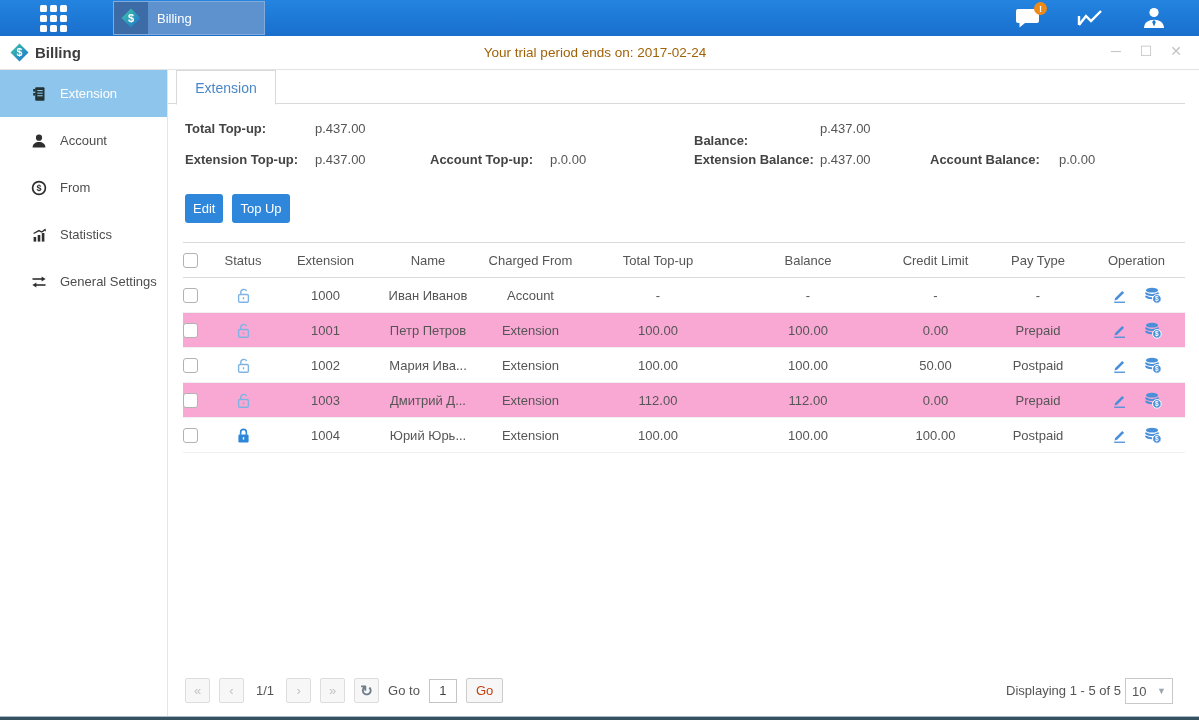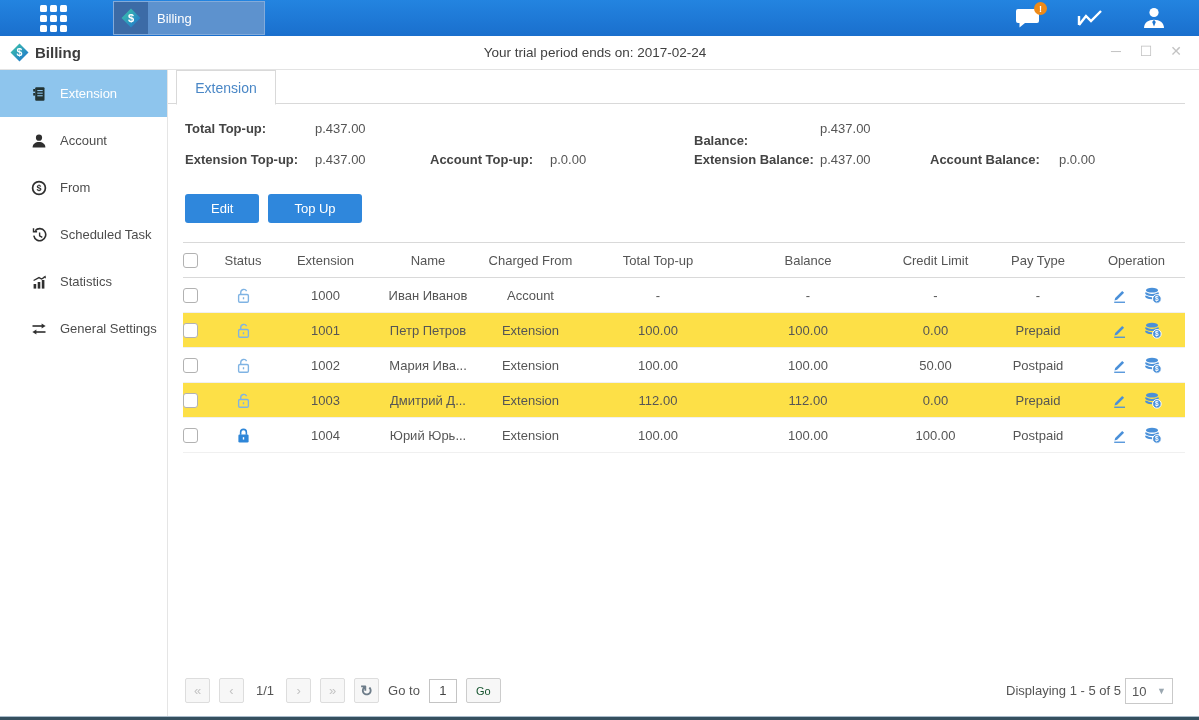--- a/index.html
+++ b/index.html
@@ -19,21 +19,21 @@
   .app-tab .label { color:#fff; font-size:13px; margin-left:9px; }
   .top-icons { position:absolute; right:30px; top:0; height:36px; display:flex; align-items:center; gap:33px; }
   .top-icon { position:relative; width:30px; height:28px; display:flex; align-items:center; justify-content:center; cursor:pointer; }
   .badge { position:absolute; right:-4px; top:-2px; width:13px; height:13px; background:#ee8a18; border-radius:50%;
     color:#fff; font-size:9px; font-weight:bold; display:flex; align-items:center; justify-content:center; }
 
   
   .titlebar { position:absolute; left:0; top:36px; width:1199px; height:34px; background:#fff; border-bottom:1px solid #e3e3e3; }
   .win-title { position:absolute; left:10px; top:7px; display:flex; align-items:center; gap:6px; }
   .win-title .t { font-size:15px; font-weight:bold; color:#3d3d3d; }
-  .trial { position:absolute; left:50%; transform:translateX(-52%); top:9px; font-size:13.5px; color:#404040; }
+  .trial { position:absolute; left:50%; transform:translateX(-52%); top:9px; font-size:13.5px; color:#a16207; }
   .win-ctrls { position:absolute; right:14px; top:6px; display:flex; gap:12px; }
   .win-ctrl { width:18px; height:18px; color:#c3c3c3; font-size:14px; display:flex; align-items:center; justify-content:center; cursor:pointer; }
 
   
   .sidebar { position:absolute; left:0; top:70px; width:168px; height:646px; background:#fff; border-right:1px solid #e5e5e5; }
   .side-item { height:47px; display:flex; align-items:center; padding-left:31px; gap:13px; font-size:13px; color:#4d4d4d; cursor:pointer; }
   .side-item.active { background:#8ec5ed; color:#fff; }
   .side-item svg { flex:0 0 auto; }
 
   
@@ -42,43 +42,43 @@
   .tab-active { position:absolute; left:8px; top:0; width:100px; height:35px; background:#fff;
     border:1px solid #d9d9d9; border-bottom:1px solid #fff; display:flex; align-items:center; justify-content:center;
     font-size:14px; color:#4a87c6; cursor:pointer; }
 
   .summary { position:absolute; left:0; top:34px; width:1031px; height:110px; font-size:13px; }
   .summary .lbl { position:absolute; font-weight:bold; color:#444; }
   .summary .val { position:absolute; color:#555; }
 
   .btn-row { position:absolute; left:17px; top:124px; display:flex; gap:9px; }
   .btn-blue { background:#2f87dc; color:#fff; border:none; font-size:13px; font-family:"Liberation Sans",sans-serif;
-    height:29px; padding:0 26px; border-radius:3px; cursor:pointer; }
+    height:29px; padding:0 8px; border-radius:3px; cursor:pointer; }
 
   
   table.grid { position:absolute; left:15px; top:172px; width:1002px; border-collapse:collapse; table-layout:fixed; font-size:13px; color:#555; }
   table.grid th { font-weight:normal; color:#555; height:35px; border-top:1px solid #d9d9d9; border-bottom:1px solid #d9d9d9; background:#fff; text-align:center; }
   table.grid td { height:35px; text-align:center; border-bottom:1px solid #f0f0f0; }
-  table.grid tr.alt td { background:#fde047; }
+  table.grid tr.alt td { background:#f9a8d4; }
   .cb { display:inline-block; width:15px; height:15px; border:1px solid #b2b2b2; border-radius:3px; background:#fff; cursor:pointer; vertical-align:middle; }
   .lock { display:inline-flex; vertical-align:middle; }
   .lock svg { display:none; }
   .lock.unlocked svg.svg-unlock { display:block; }
   .lock.locked  svg.svg-lock   { display:block; }
   .ops { display:flex; align-items:center; justify-content:center; gap:16px; }
   .op-btn { cursor:pointer; display:flex; }
 
   
   .pager { position:absolute; left:17px; bottom:13px; display:flex; align-items:center; gap:9px; font-size:13px; color:#555; }
   .pg-btn { width:25px; height:25px; background:#f7f7f7; border:1px solid #ddd; border-radius:2px;
     display:flex; align-items:center; justify-content:center; color:#c3c3c3; font-size:13px; cursor:pointer; }
   .pg-btn.refresh { color:#6e7d8a; font-size:15px; font-weight:bold; }
   .pg-info { padding:0 3px; }
   .goto-input { width:28px; height:24px; border:1px solid #c4c4c4; text-align:center; font-size:13px; color:#444; font-family:"Liberation Sans",sans-serif; }
-  .go-btn { height:25px; padding:0 9px; background:#f7f7f7; border:1px solid #ccc; border-radius:2px; font-size:11px; color:#14532d; cursor:pointer; font-family:"Liberation Sans",sans-serif; }
+  .go-btn { height:25px; padding:0 9px; background:#f7f7f7; border:1px solid #ccc; border-radius:2px; font-size:13px; color:#c2410c; cursor:pointer; font-family:"Liberation Sans",sans-serif; }
   .display-info { position:absolute; right:78px; bottom:18px; font-size:13px; color:#555;text-align:center; }
   .page-size { position:absolute; right:26px; bottom:12px; width:48px; height:26px; border:1px solid #c9c9c9; background:#fff;
     display:flex; align-items:center; justify-content:space-between; padding:0 6px; font-size:13px; color:#555; cursor:pointer; }
   .page-size .arrow { color:#9aa7b0; font-size:9px; }
 
   .bottom-strip { position:absolute; left:0; bottom:0; width:1199px; height:4px; background:#35505f; border-top:1px solid #aabccb; }
 </style>
 </head>
 <body>
 
@@ -176,28 +176,20 @@
         <path d="M1.6 14.6c0-3.6 2.9-5.5 6.4-5.5s6.4 1.9 6.4 5.5z" fill="#2f2f2f"></path>
       </svg>
       <span>Account</span>
     </div>
     <div class="side-item">
       <svg width="16" height="16" viewBox="0 0 16 16">
         <circle cx="8" cy="8" r="6.4" fill="none" stroke="#2f2f2f" stroke-width="1.7"></circle>
         <text x="8" y="11.2" text-anchor="middle" font-size="9" font-weight="bold" fill="#2f2f2f" font-family="Liberation Sans, sans-serif">$</text>
       </svg>
       <span>From</span>
-    </div>
-    <div class="side-item">
-      <svg width="16" height="16" viewBox="0 0 16 16">
-        <path d="M4.2 3.7a6 6 0 1 1-1.4 5" fill="none" stroke="#2f2f2f" stroke-width="1.6"></path>
-        <path d="M2.5 1.2v3.6h3.6" fill="none" stroke="#2f2f2f" stroke-width="1.4"></path>
-        <path d="M8.6 5.4v3.4l2.7 1.6" fill="none" stroke="#2f2f2f" stroke-width="1.4"></path>
-      </svg>
-      <span>Scheduled Task</span>
     </div>
     <div class="side-item">
       <svg width="16" height="16" viewBox="0 0 16 16">
         <rect x="2.6" y="10" width="2.6" height="4.6" fill="#2f2f2f"></rect>
         <rect x="6.7" y="8" width="2.6" height="6.6" fill="#2f2f2f"></rect>
         <rect x="10.8" y="6" width="2.6" height="8.6" fill="#2f2f2f"></rect>
         <path d="M2.6 6.5 8 3.6l2.6 1.5 3-2" fill="none" stroke="#2f2f2f" stroke-width="1.3"></path>
         <polygon points="14.6,1.4 14.9,4.4 12.3,3" fill="#2f2f2f"></polygon>
       </svg>
       <span>Statistics</span>

